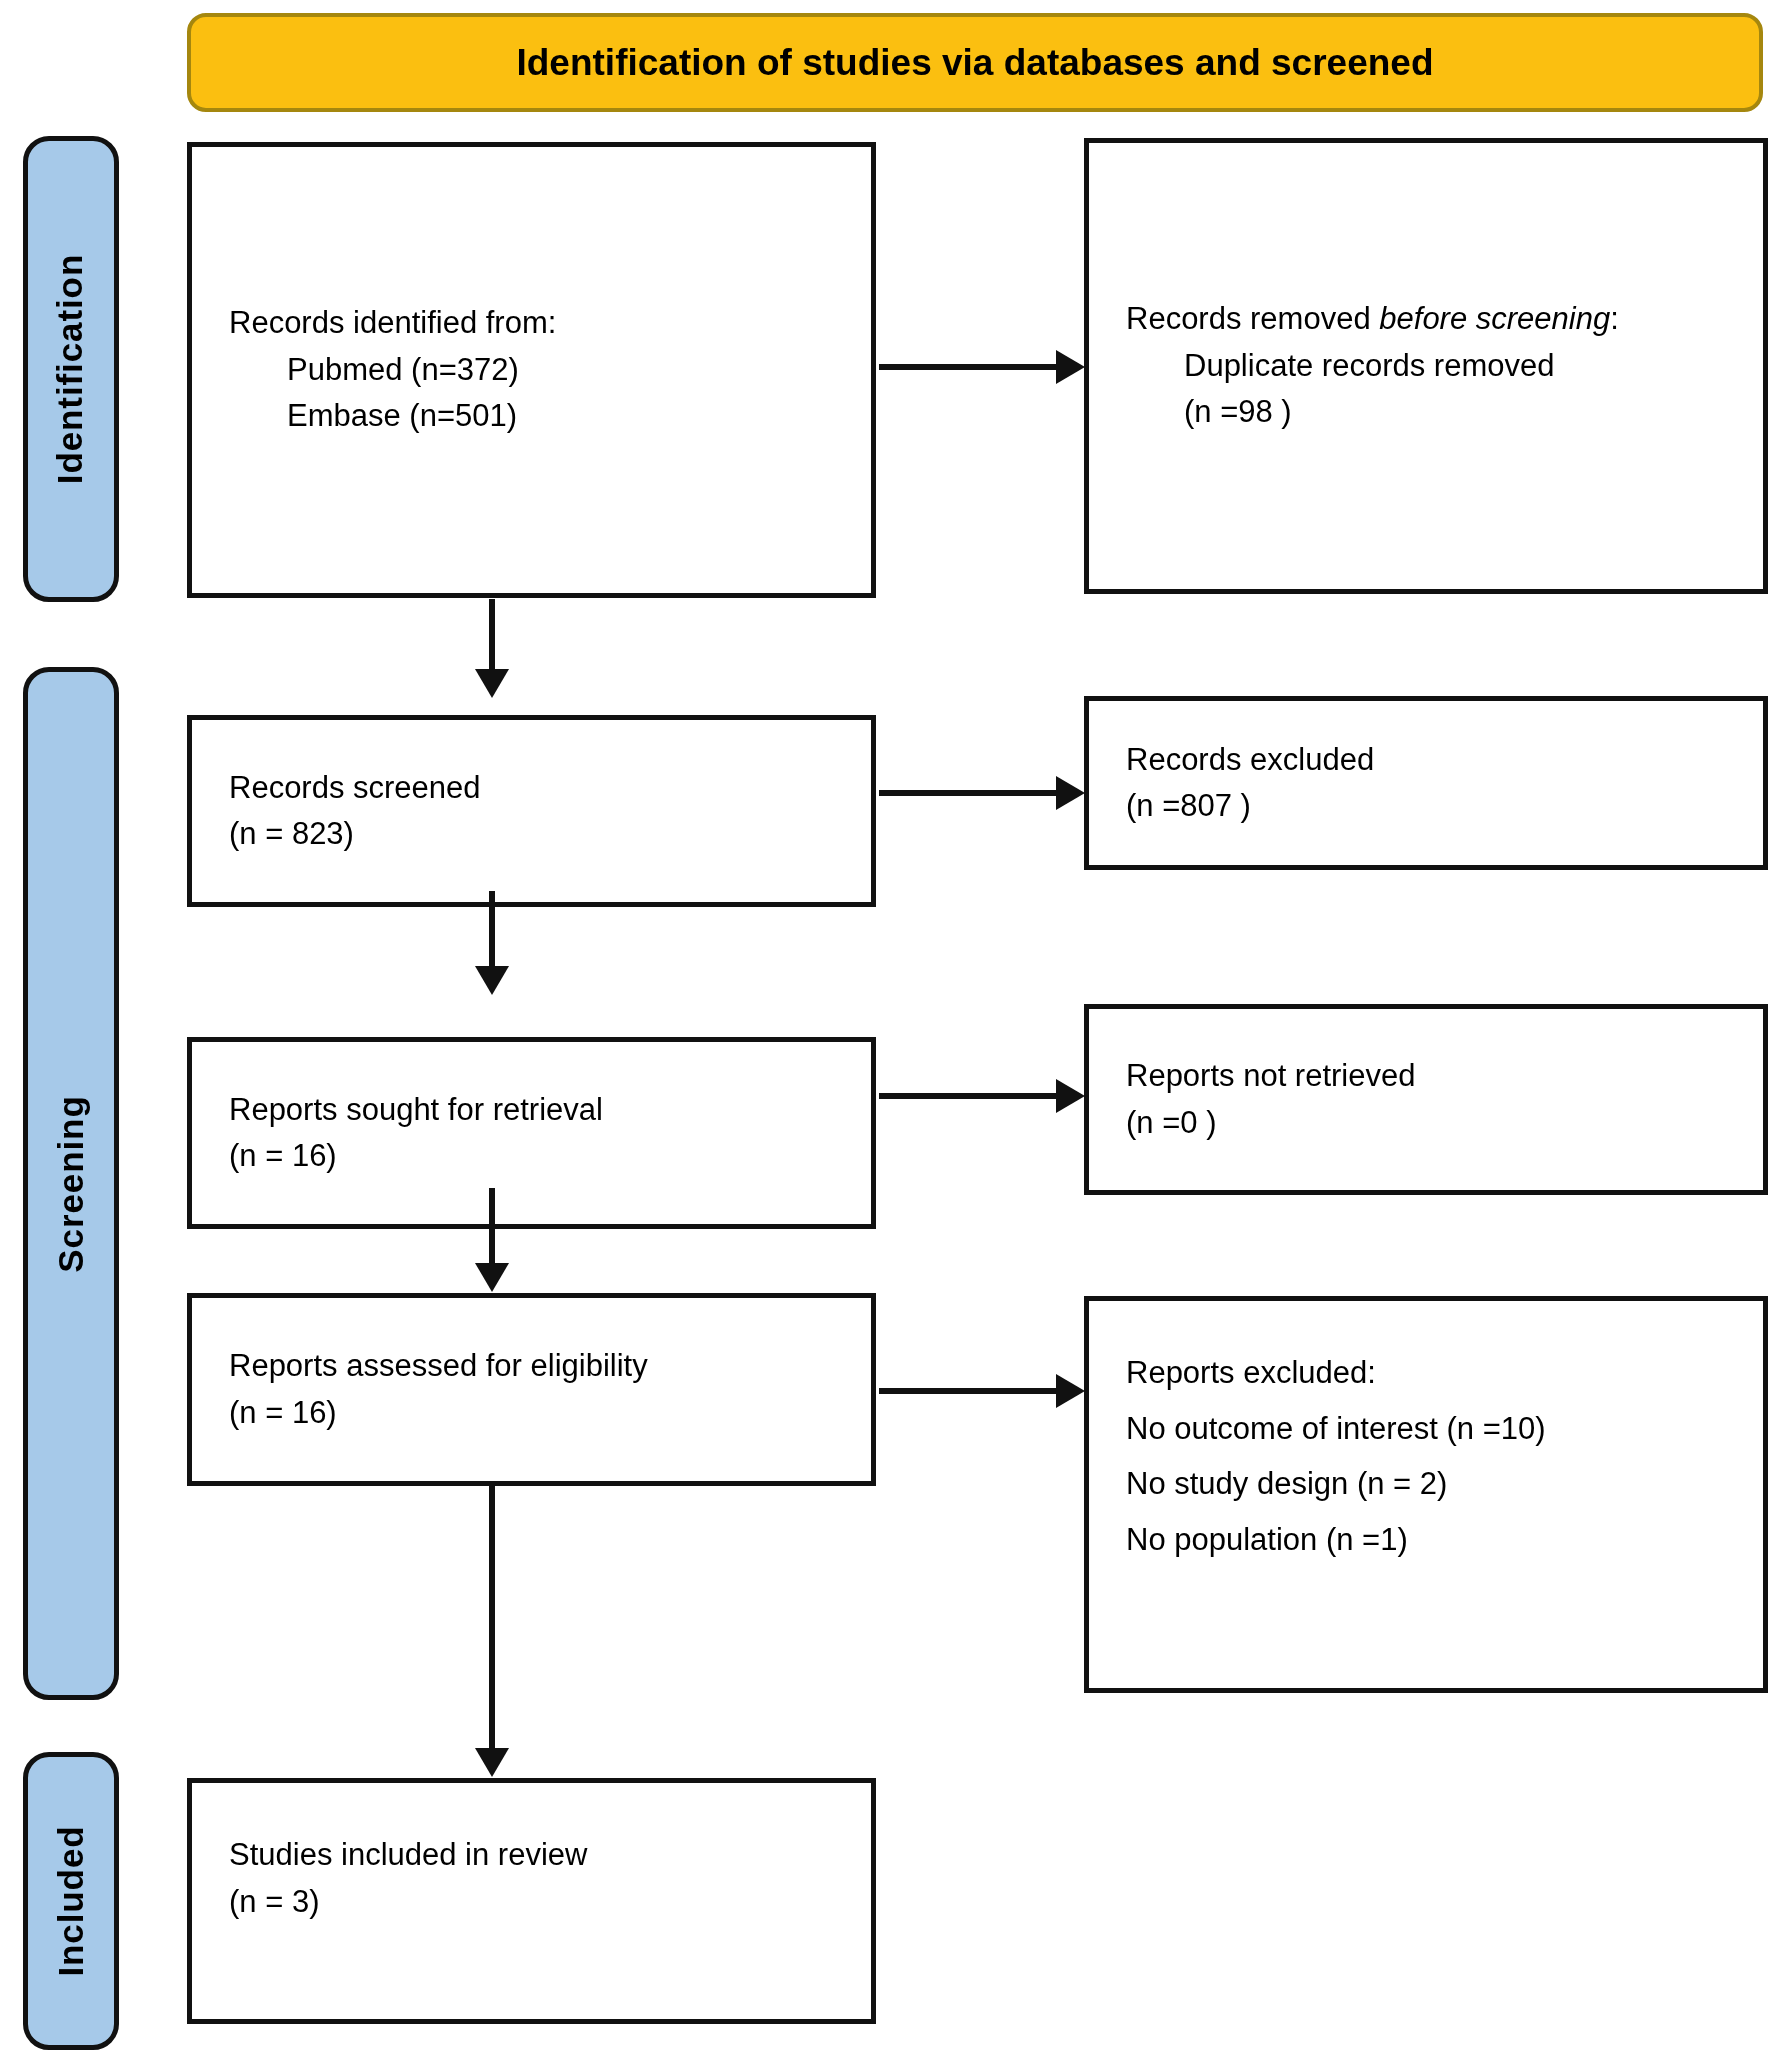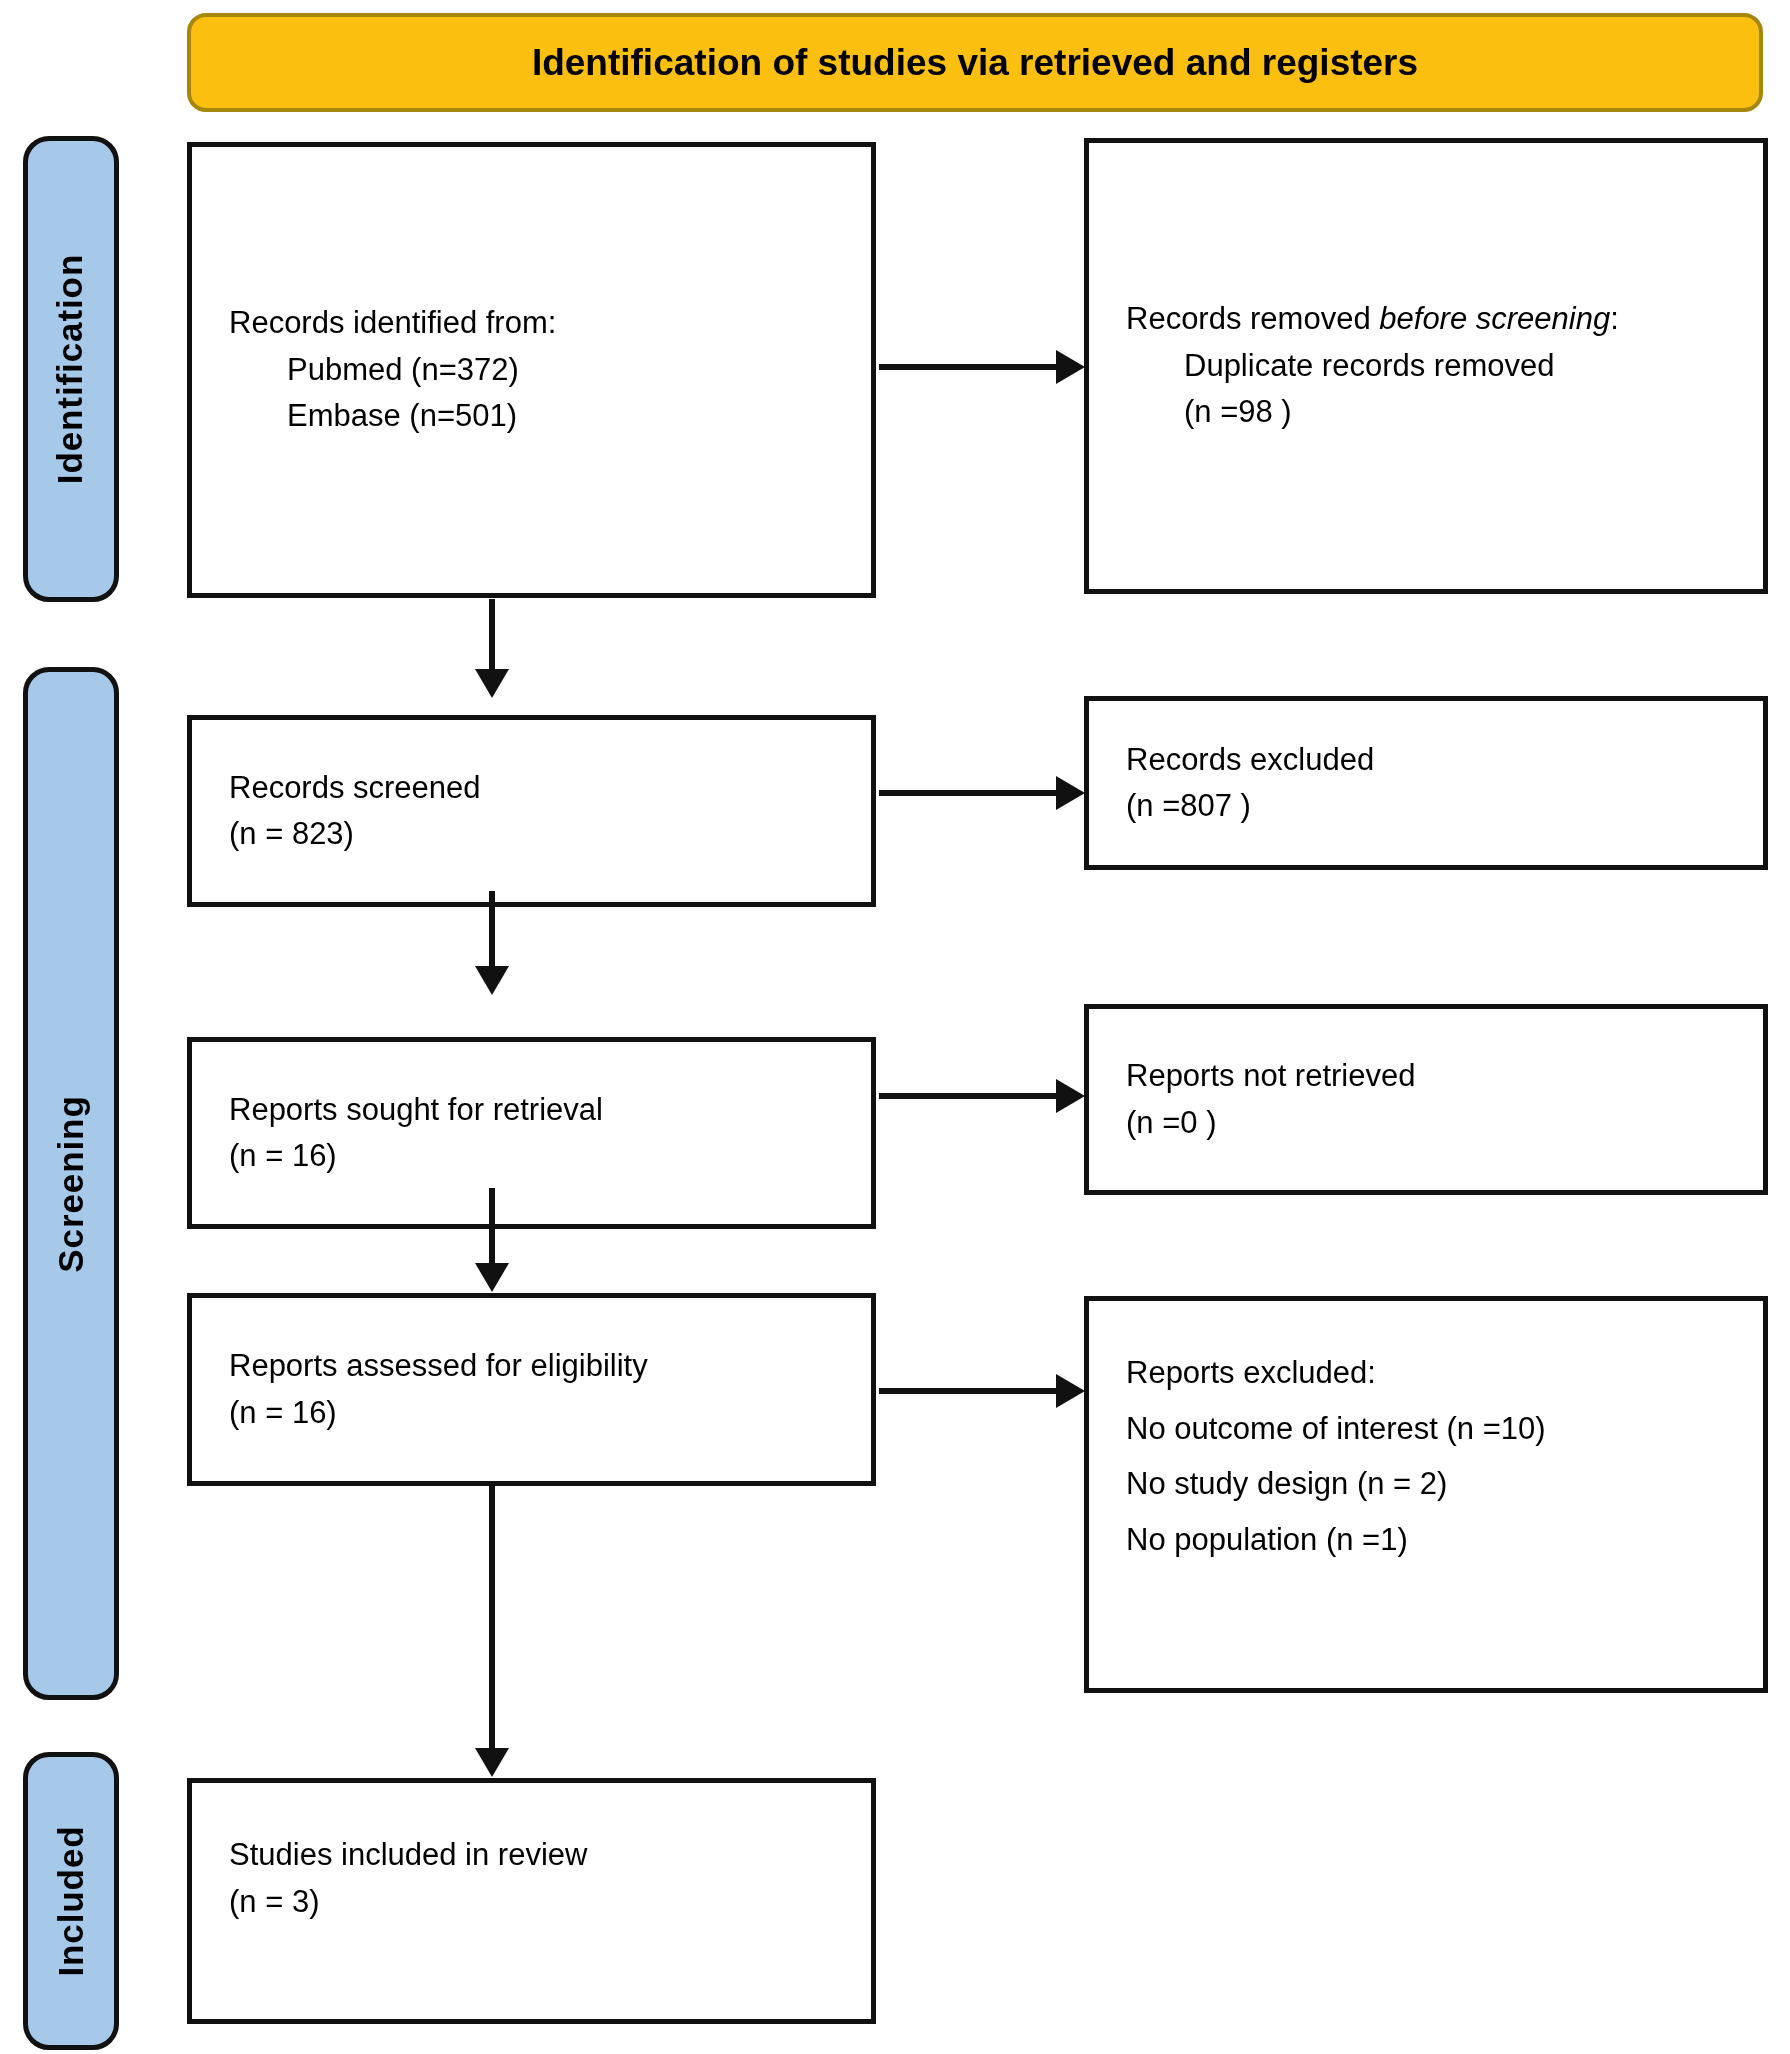--- a/index.html
+++ b/index.html
@@ -104,21 +104,21 @@
   .arrow-v2 { left: 489px; top: 891px;  height: 76px; }
   .arrow-v3 { left: 489px; top: 1188px; height: 76px; }
   .arrow-v4 { left: 489px; top: 1486px; height: 263px; }
 </style>
 </head>
 <body>
 
 <div id="canvas">
 
   <div class="banner">
-    <span>Identification of studies via retrieved and registers</span>
+    <span>Identification of studies via databases and screened</span>
   </div>
 
   <div class="stage stage-identification">
     <span class="rot">Identification</span>
   </div>
   <div class="stage stage-screening">
     <span class="rot">Screening</span>
   </div>
   <div class="stage stage-included">
     <span class="rot">Included</span>

